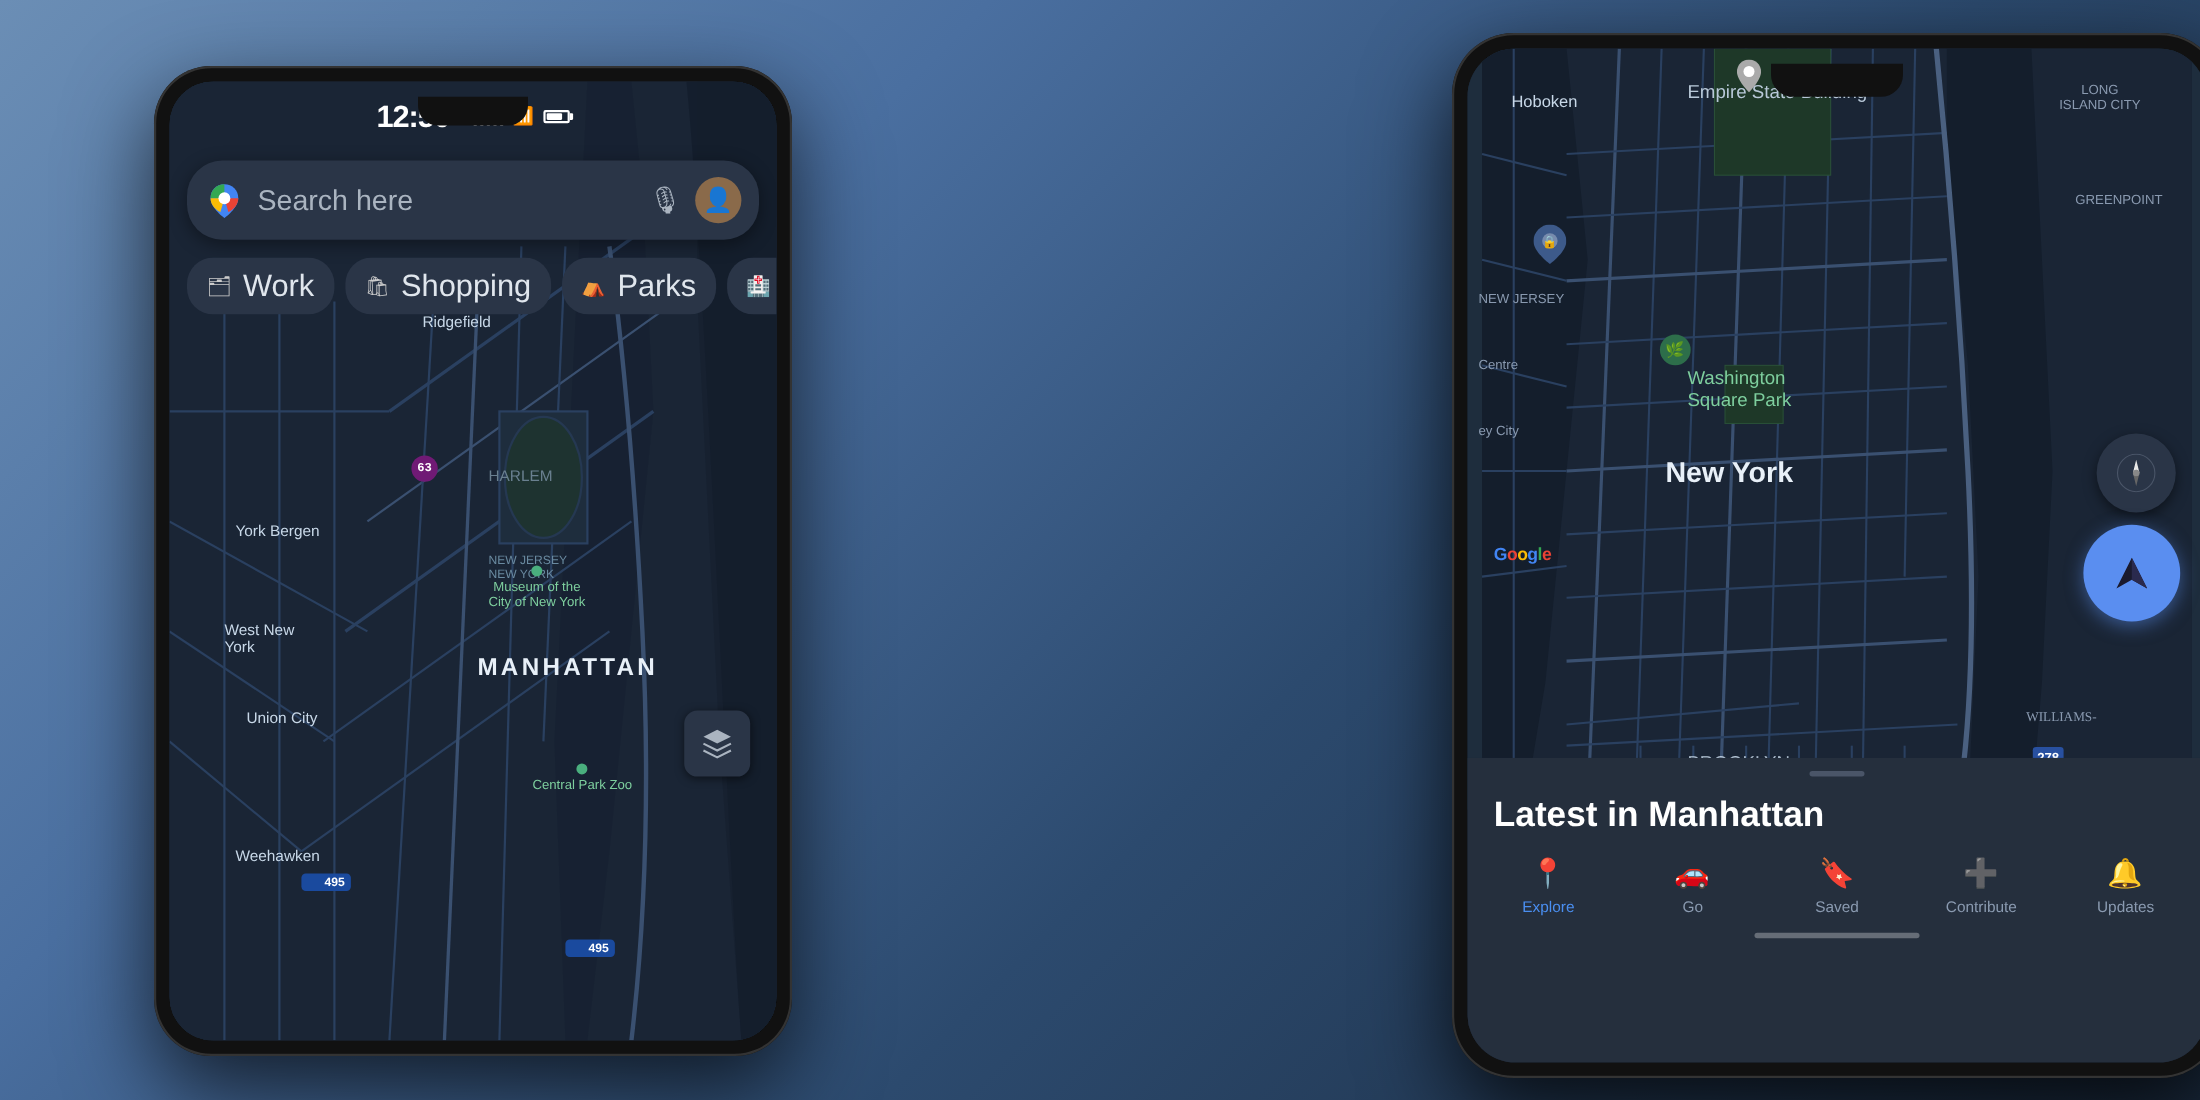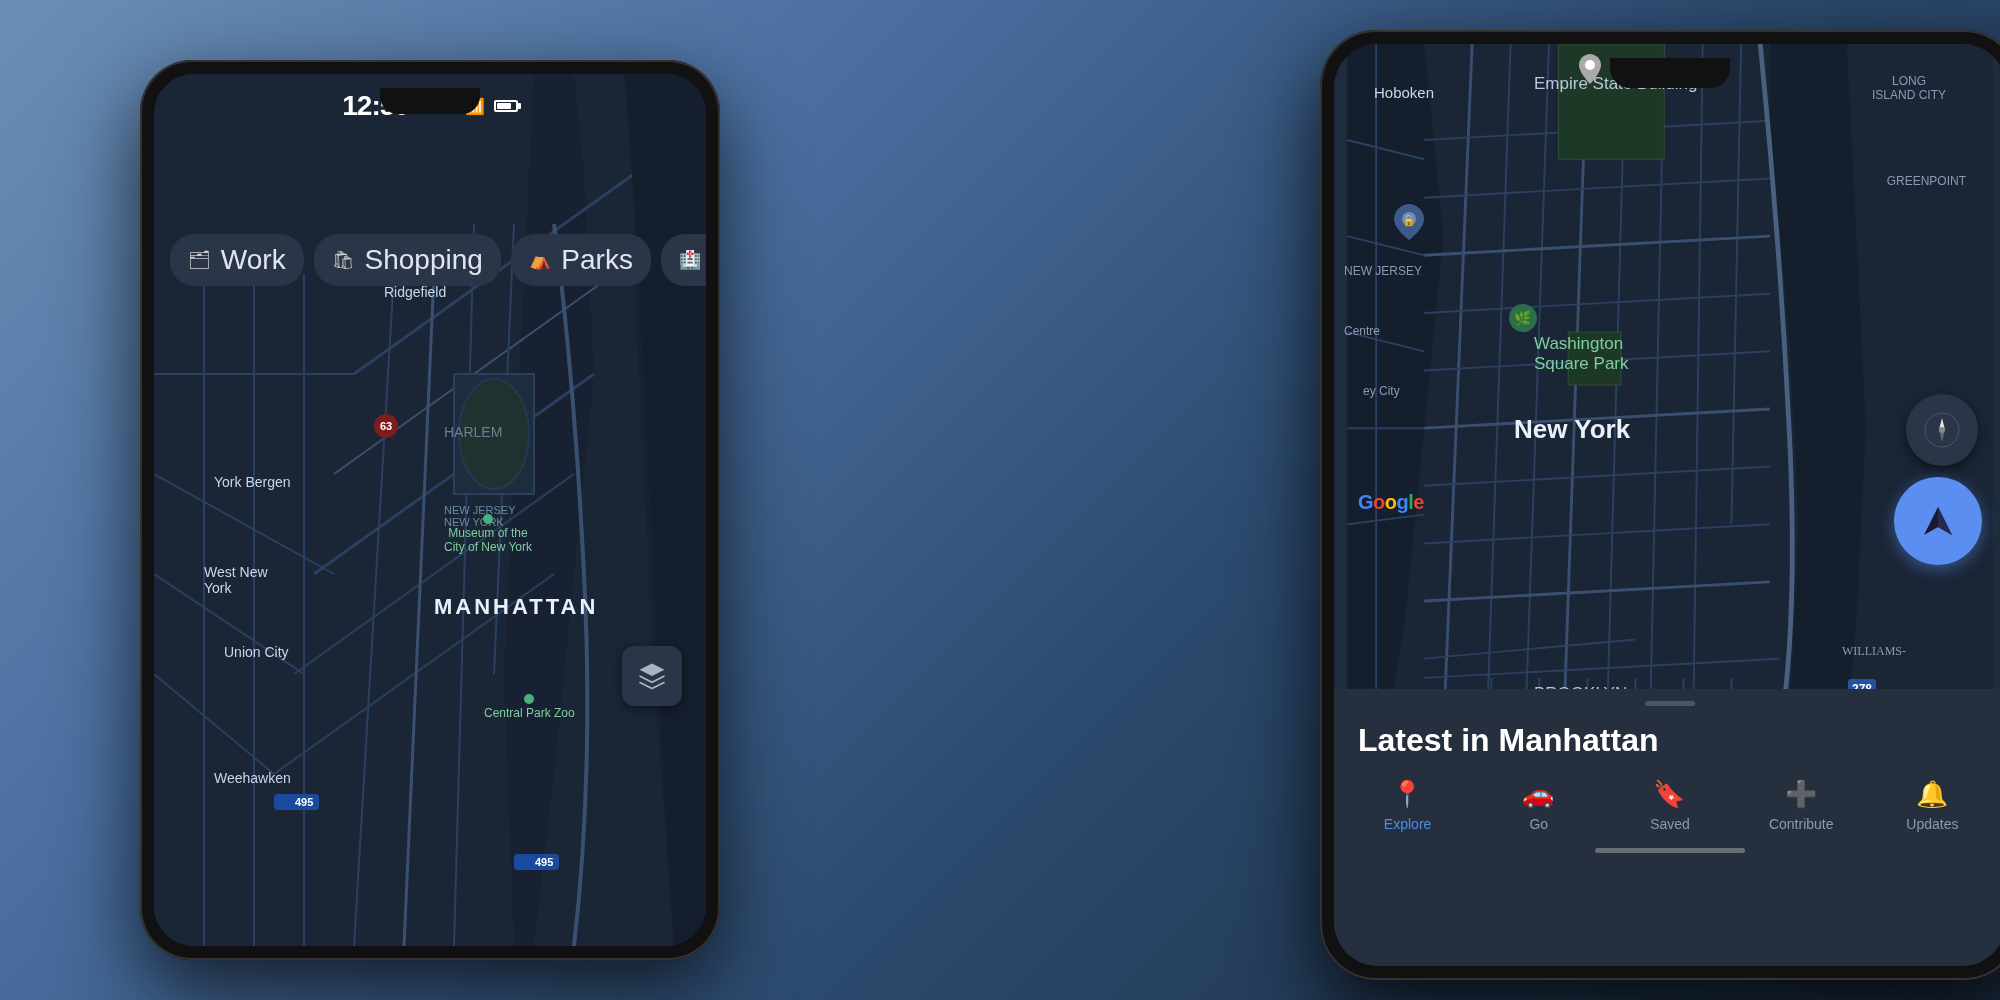--- a/index.html
+++ b/index.html
@@ -252,28 +252,29 @@
       position: absolute;
       background: #4a6fa0;
       border-radius: 4px;
       padding: 2px 6px;
       color: #fff;
       font-size: 11px;
       font-weight: 700;
       z-index: 6;
     }
     .highway-badge.green {
-      background: #7f1d1d;
+      background: #701a75;
       border-radius: 50%;
       width: 24px;
       height: 24px;
       display: flex;
       align-items: center;
       justify-content: center;
       padding: 0;
+      font-family: Liberation Mono, monospace;
     }
     .highway-badge.red {
       background: #b02020;
     }
     .highway-badge.blue-shield {
       background: #1a4a9e;
       border-radius: 4px;
       padding-left: 21px;
     }
 
@@ -428,21 +429,21 @@
       border-radius: 0 0 20px 20px;
       z-index: 20;
     }
 
     
     .google-watermark {
       position: absolute;
       bottom: 32%;
       left: 24px;
       z-index: 8;
-      font-size: 20px;
+      font-size: 16px;
       font-weight: 700;
       color: #ccc;
       letter-spacing: -0.5px;
     }
 
     
     .map-label-right {
       position: absolute;
       color: #c8d8e8;
       font-size: 15px;
@@ -581,20 +582,37 @@
           <div class="signal-bar" style="height:13px;"></div>
           <div class="signal-bar" style="height:16px;"></div>
         </div>
         <span class="wifi-icon">📶</span>
         <div class="battery-icon">
           <div class="battery-fill"></div>
         </div>
       </div>
     </div>
 
+    <div class="search-bar-container">
+      <div class="search-bar">
+
+        <svg class="google-logo-maps" viewBox="0 0 40 40">
+          <path d="M20 4 C12 4 6 10 6 18 C6 28 20 38 20 38 C20 38 34 28 34 18 C34 10 28 4 20 4Z" fill="#4285F4"></path>
+          <path d="M20 4 C12 4 6 10 6 18 L20 18 Z" fill="#34A853"></path>
+          <path d="M20 18 L6 18 C6 24 10 29 16 32 Z" fill="#FBBC05"></path>
+          <path d="M20 18 L34 18 C34 24 30 29 24 32 Z" fill="#EA4335"></path>
+          <circle cx="20" cy="18" r="6" fill="white"></circle>
+        </svg>
+        <span class="search-text">Search here</span>
+        <span class="mic-icon">🎙</span>
+        <div class="avatar-circle">
+          <span style="font-size:22px;">👤</span>
+        </div>
+      </div>
+    </div>
 
     <div class="chips-container">
       <div class="chip">
         <span class="chip-icon">🗂</span>
         <span class="chip-label">Work</span>
       </div>
       <div class="chip">
         <span class="chip-icon">🛍</span>
         <span class="chip-label">Shopping</span>
       </div>
@@ -685,21 +703,21 @@
       </div>
 
       <div class="map-label-right green" style="top:290px; left:200px; max-width:100px;">Washington<br>Square Park</div>
 
       <div style="position:absolute;top:260px;left:175px;z-index:8;">
         <div style="width:28px;height:28px;background:#2d6e4a;border-radius:50%;display:flex;align-items:center;justify-content:center;font-size:14px;">🌿</div>
       </div>
 
       <div class="map-label-right small" style="top:220px; left:10px;">NEW JERSEY</div>
       <div class="map-label-right small" style="top:280px; left:10px;">Centre</div>
-      <div class="map-label-right small" style="top:340px; left:10px;margin-left:19px;">ey City</div>
+      <div class="map-label-right small" style="top:340px; left:10px;">ey City</div>
 
       <div class="map-label-right large" style="top:370px; left:180px;">New York</div>
 
       <div class="map-label-right medium" style="top:640px; left:200px;">BROOKLYN</div>
       <div class="map-label-right small" style="top:600px; right:100px;font-family:Liberation Serif, serif;">WILLIAMS-</div>
 
       <div class="interstate-badge" style="top:635px; right:130px;">278</div>
 
       <div style="position:absolute;top:160px;left:60px;z-index:8;">
         <svg width="30" height="36" viewBox="0 0 30 36">

